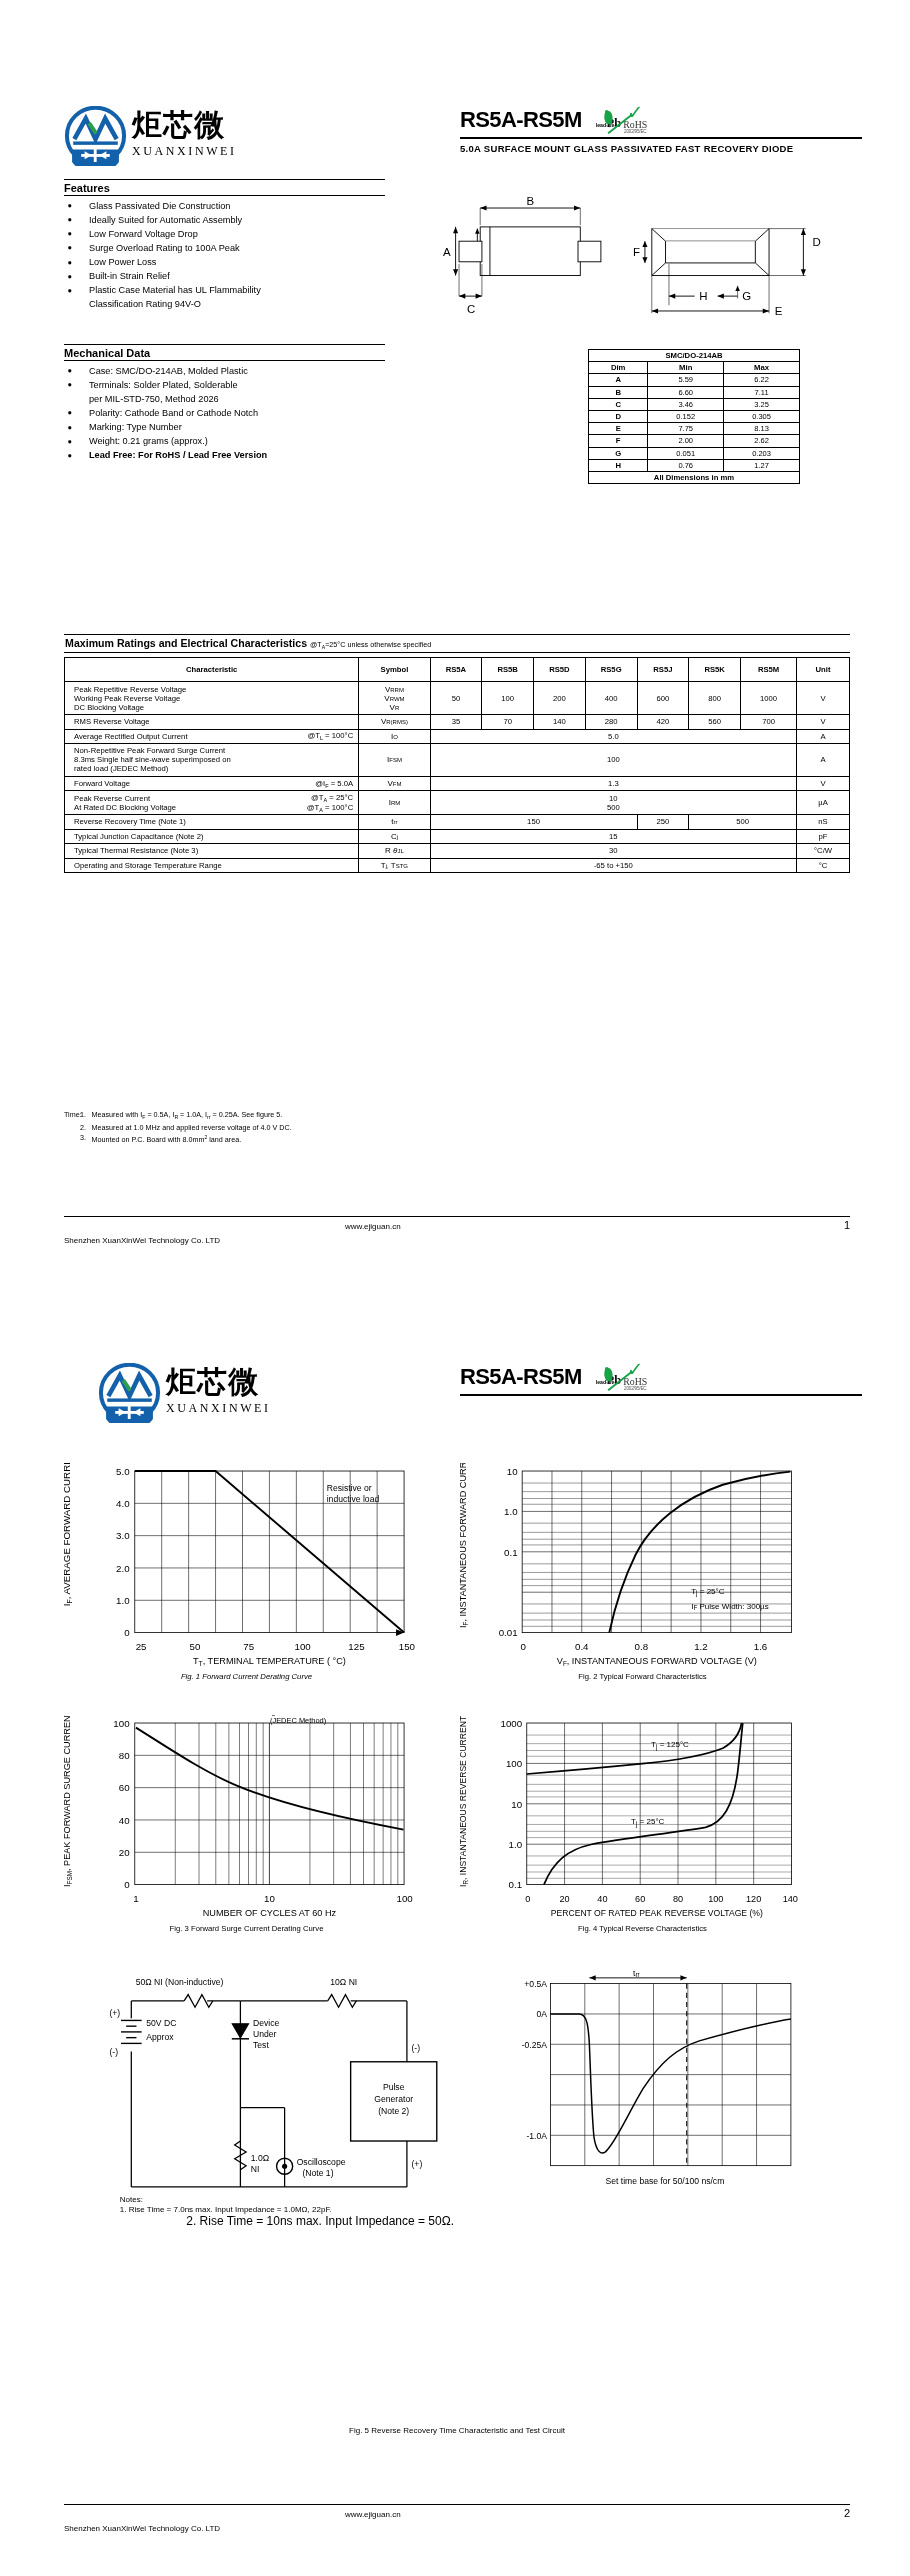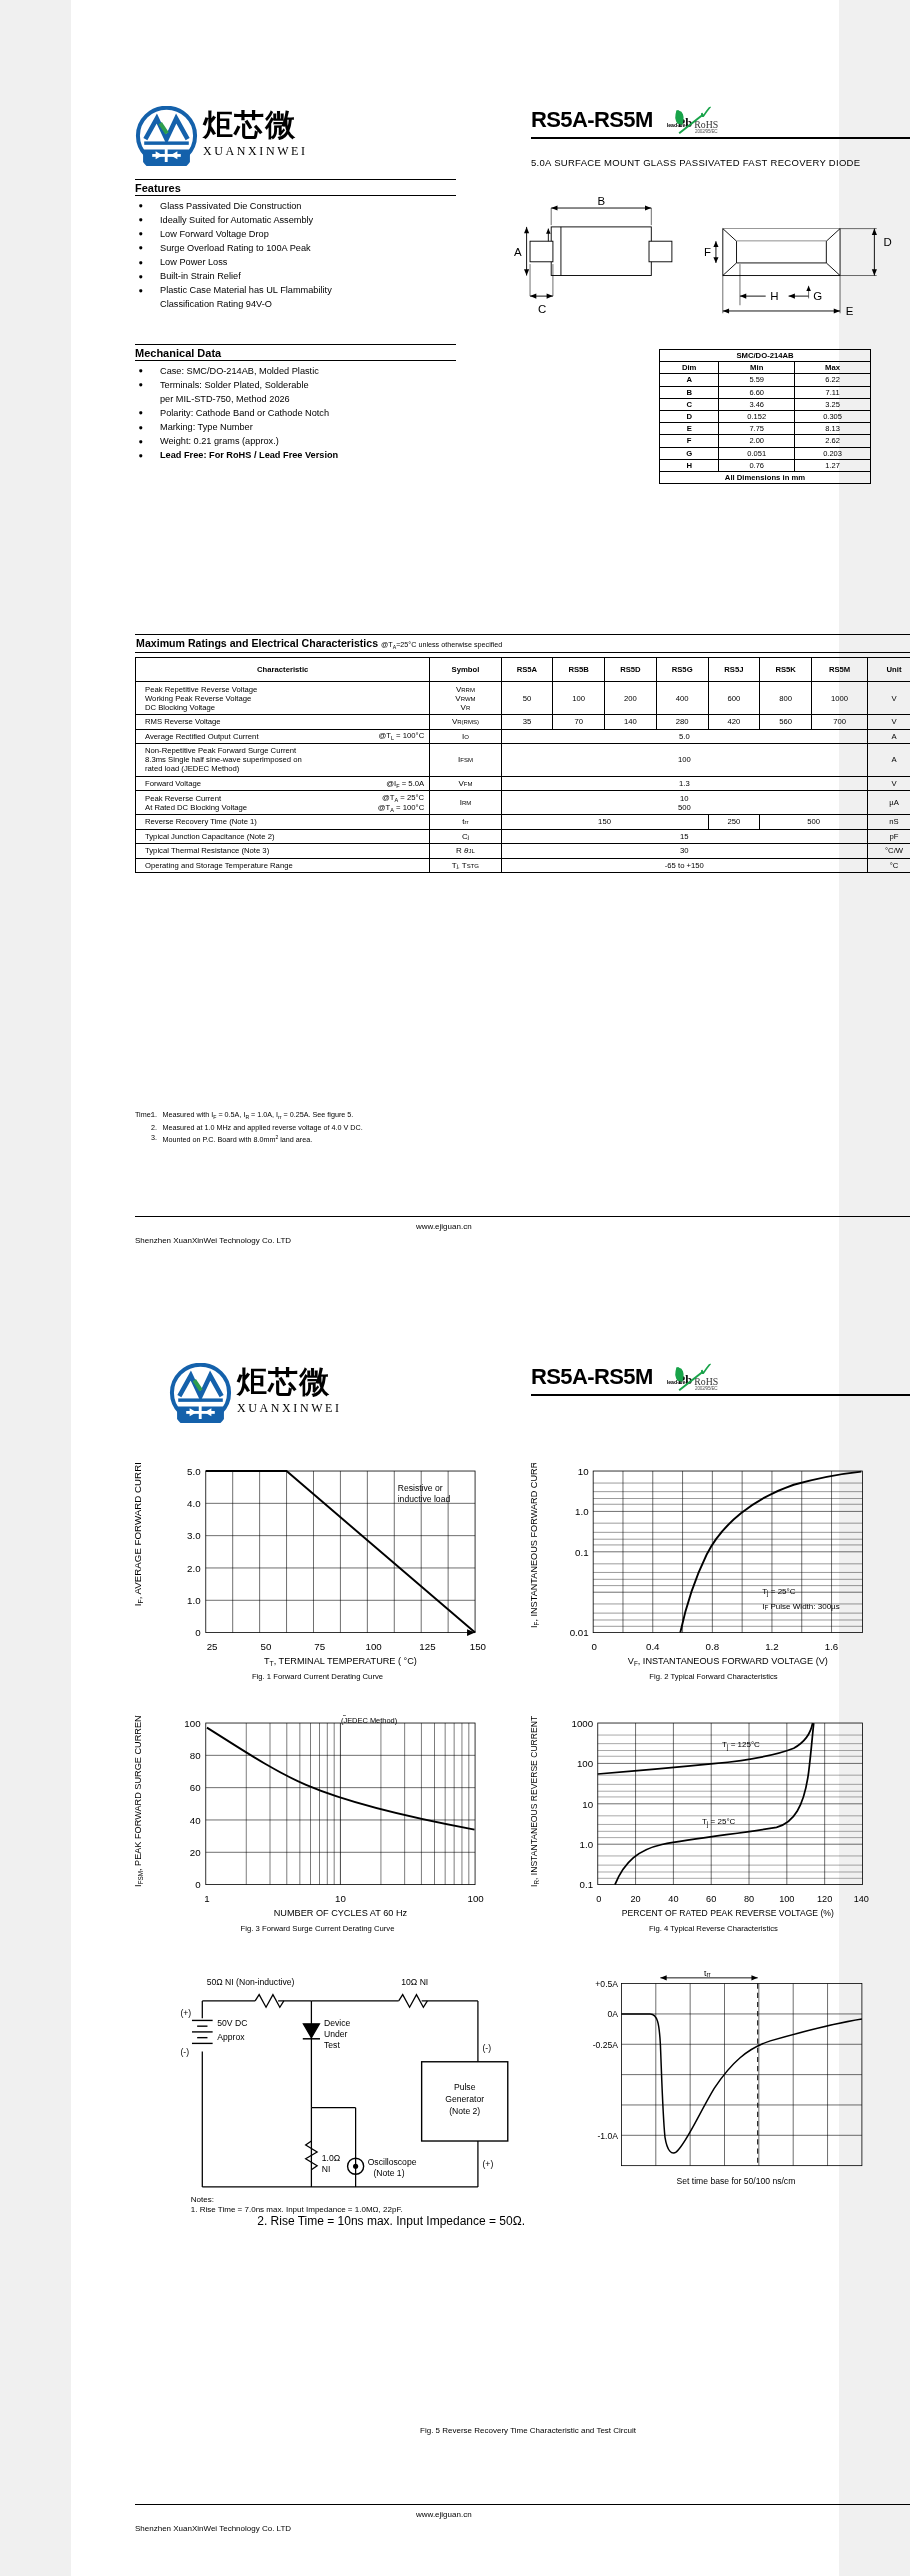--- a/index.html
+++ b/index.html
@@ -1,19 +1,19 @@
 <!DOCTYPE html>
 <html style="font-size:9.2px"><head>
 <meta charset="utf-8">
 <style>
   * { box-sizing: border-box; }
   html, body { margin:0; padding:0; background:#f0f0f0; }
   body { font-family:"Liberation Sans", sans-serif; }
   .sheet {
-    width:768px; background:#ffffff; margin:0 auto; position:relative;
+    width:910px; background:#ffffff; margin:0 auto; position:relative;
     color:#000;
   }
   .page { position:relative; width:910px; }
   .page1 { height:1288px; }
   .page2 { height:1288px; }
 
   
   .hdr { position:absolute; left:64px; top:106px; width:792px; height:66px; }
   .logo { position:absolute; left:0; top:0; width:195px; height:60px; }
   .logo-oval { position:absolute; left:0px; top:0px; width:63px; height:60px; }
@@ -33,21 +33,21 @@
   .pb-slash { position:absolute; left:-1.7px; top:11.5px; width:30px; height:2px;
               background:#18a349; transform:rotate(-38deg); }
   .leaf { position:absolute; right:-5.7px; bottom:-2.3px; width:8.6px; height:12.6px;
           background:#18a349; border-radius:0 70% 0 70%; transform:rotate(12deg); }
   .badge-cap { font-size:5.2px; font-weight:700; margin-top:0.6px; }
   .rohs-check { font-size:19.5px; color:#18a349; line-height:13.8px; font-weight:700;
                 font-family:"DejaVu Sans", sans-serif;}
   .rohs-t { font-size:9.8px; color:#333; font-family:"Liberation Serif", serif; line-height:9.2px;}
   .rohs-s { font-size:4.6px; color:#555; letter-spacing:-0.2px;}
   .rule-thick { border-top:2.3px solid #000; margin-top:3.4px; }
-  .subtitle { font-size:9.5px; font-weight:400; letter-spacing:0.3px; margin-top:18px; }
+  .subtitle { font-size:9.5px; font-weight:700; letter-spacing:0.3px; margin-top:4px; }
 
   
   .sec { position:absolute; }
   .sec-h { font-size:11px; font-weight:700; padding:1.7px 0 1.1px 0;
            border-top:1.7px solid #000; border-bottom:1.7px solid #000; }
   ul.blist { list-style:none; margin:4px 0 0 0; padding:0; }
   ul.blist li { position:relative; padding-left:25px; font-size:9.2px; line-height:13px;
                 margin-bottom:1.1px; }
   ul.blist li::before { content:"\25CF"; position:absolute; left:3.4px; top:-0.6px; font-size:7.5px; }
   ul.blist li.cont { padding-left:25px; }
@@ -523,21 +523,21 @@
         <text x="522" y="326">125</text>
         <text x="610" y="326">150</text>
       </g>
       <g font-size="15" fill="#000">
         <text x="470" y="48">Resistive or</text>
         <text x="470" y="68">inductive load</text>
       </g>
       <text x="22" y="250" font-size="17" fill="#000" transform="rotate(-90 22 250)">I<tspan font-size="12" dy="4">F</tspan><tspan dy="-4">, AVERAGE FORWARD CURRENT (A)</tspan></text>
       <text x="370" y="350" font-size="16" fill="#000" text-anchor="middle">T<tspan font-size="12" dy="4">T</tspan><tspan dy="-4">, TERMINAL TEMPERATURE ( °C)</tspan></text>
     </svg>
-    <div class="figcap" style="width:379px; margin-top:-4.6px;">Fig.  1   Forward Current Derating Curve</div>
+    <div class="figcap" style="width:379px; margin-top:-4.6px;font-style:italic;">Fig.  1   Forward Current Derating Curve</div>
   </div>
 
   <div class="figwrap" style="left:453px; top:175px; width:379px;">
     <svg width="379" height="212" viewBox="0 0 660 370">
       <g stroke="#000" fill="none" stroke-width="1">
         <rect x="120" y="14" width="470" height="282" stroke-width="1.4"></rect>
         <line x1="120" y1="84.5" x2="590" y2="84.5"></line>
             <line x1="120" y1="155" x2="590" y2="155"></line>
         <line x1="120" y1="225.5" x2="590" y2="225.5"></line>
         <g stroke-width="0.7">

